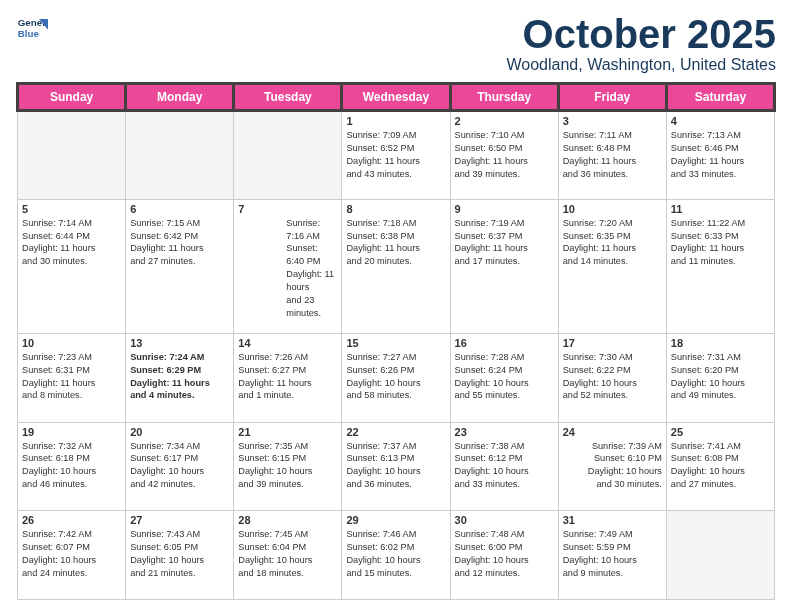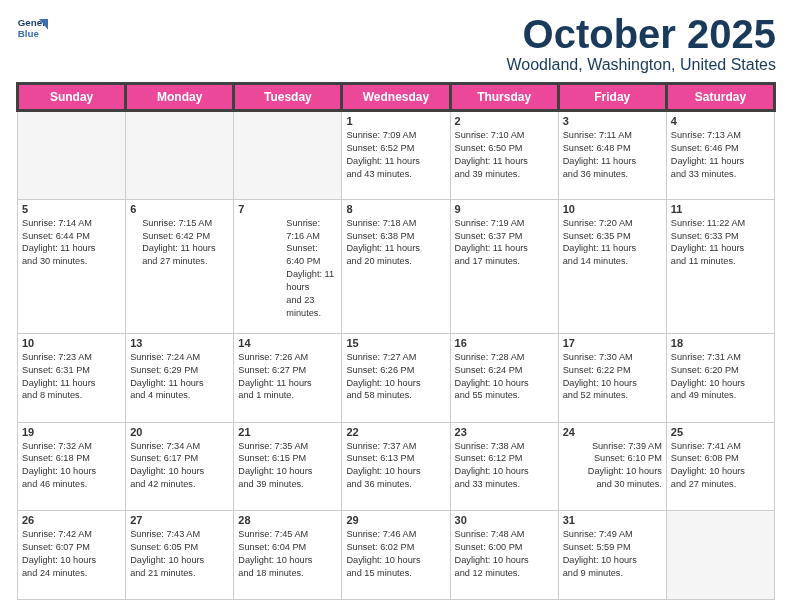--- a/index.html
+++ b/index.html
@@ -154,21 +154,21 @@
         <tr>
           <td>
             <span class="day-number">5</span>
             <div class="day-info" style="white-space: pre-wrap;">Sunrise: 7:14 AM
 Sunset: 6:44 PM
 Daylight: 11 hours
 and 30 minutes.</div>
           </td>
           <td>
             <span class="day-number">6</span>
-            <div class="day-info" style="white-space: pre-wrap; margin-left: 12px;">Sunrise: 7:15 AM
+            <div class="day-info" style="white-space: pre-wrap;">Sunrise: 7:15 AM
 Sunset: 6:42 PM
 Daylight: 11 hours
 and 27 minutes.</div>
           </td>
           <td>
             <span class="day-number">7</span>
             <div class="day-info" style="white-space: pre-wrap; margin-left: 48px;">Sunrise: 7:16 AM
 Sunset: 6:40 PM
 Daylight: 11 hours
 and 23 minutes.</div>
@@ -205,21 +205,21 @@
         <tr>
           <td>
             <span class="day-number">10</span>
             <div class="day-info" style="white-space: pre-wrap;">Sunrise: 7:23 AM
 Sunset: 6:31 PM
 Daylight: 11 hours
 and 8 minutes.</div>
           </td>
           <td>
             <span class="day-number">13</span>
-            <div class="day-info" style="white-space: pre-wrap;">Sunrise: 7:24 AM
+            <div class="day-info" style="white-space: pre-wrap; font-weight: bold;">Sunrise: 7:24 AM
 Sunset: 6:29 PM
 Daylight: 11 hours
 and 4 minutes.</div>
           </td>
           <td>
             <span class="day-number">14</span>
             <div class="day-info" style="white-space: pre-wrap;">Sunrise: 7:26 AM
 Sunset: 6:27 PM
 Daylight: 11 hours
 and 1 minute.</div>

